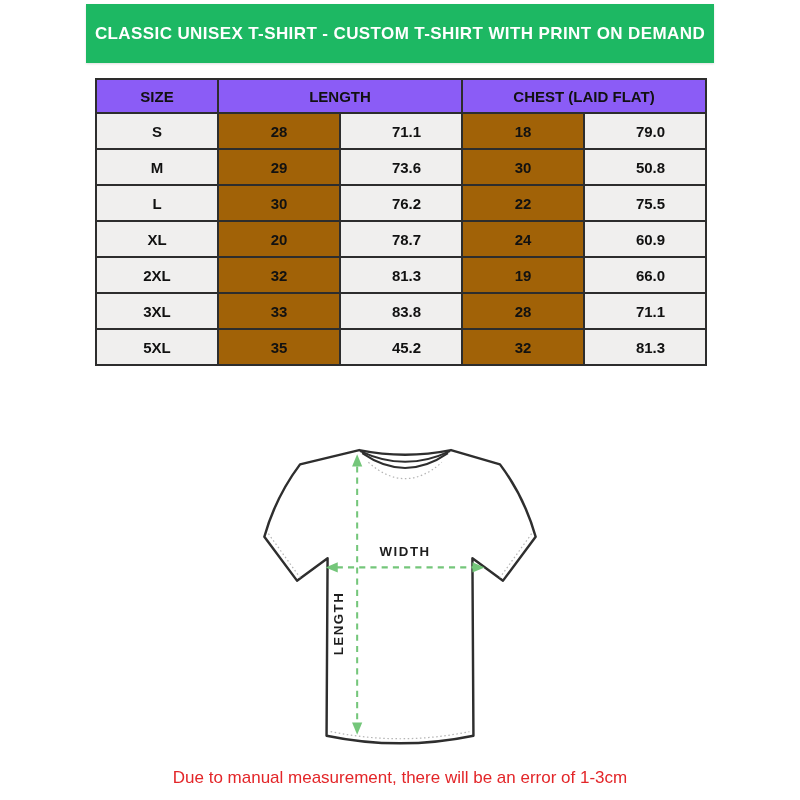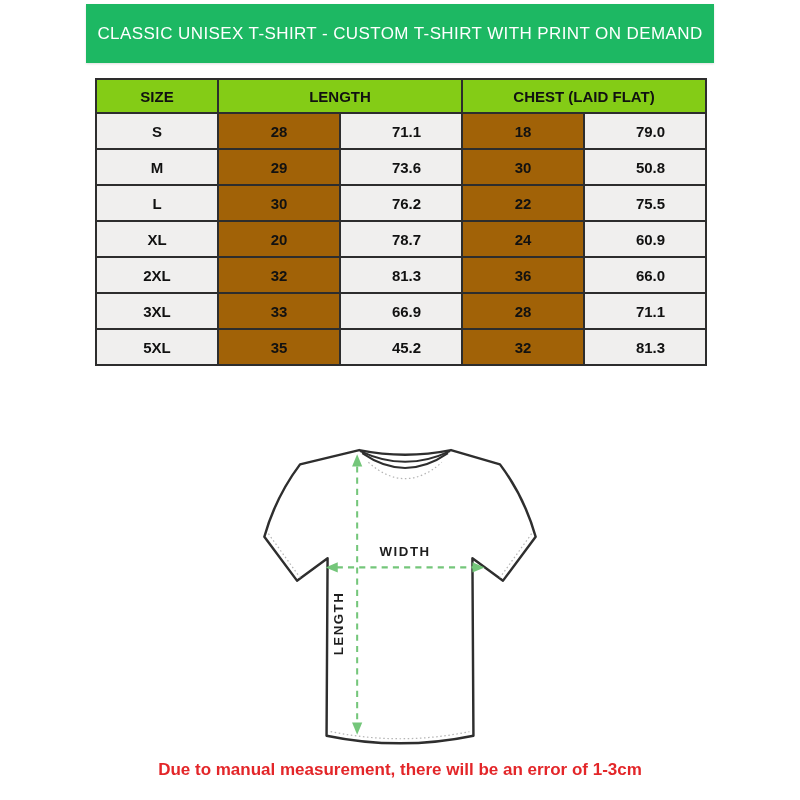--- a/index.html
+++ b/index.html
@@ -19,21 +19,21 @@
     left: 86px; top: 4px;
     width: 628px; height: 59px;
     background: #1db863;
     display: flex; align-items: center; justify-content: center;
     box-shadow: 0 1px 2px rgba(0,0,0,0.12);
   }
   .banner h1 {
     margin: 0;
     color: #ffffff;
     font-size: 17px;
-    font-weight: normal;
+    font-weight: bold;
     letter-spacing: 0.4px;
     white-space: nowrap;
   }
 
   
   table.size-table {
     position: absolute;
     left: 95px; top: 78px;
     width: 612px;
     border-collapse: collapse;
@@ -43,44 +43,44 @@
     border: 2px solid #2d2d2d;
     font-weight: bold;
     font-size: 15px;
     color: #111111;
     text-align: center;
     vertical-align: middle;
     padding: 0;
   }
   .size-table thead tr { height: 34px; }
   .size-table tbody tr { height: 36px; }
-  .size-table th { background: #84cc16; }
+  .size-table th { background: #8b5cf6; }
   .size-table td.cell-size { background: #f0efee; }
   .size-table td.cell-in   { background: #a16207; }
   .size-table td.cell-cm   { background: #f0efee; padding-left: 11px; }
 
   
   .diagram {
     position: absolute;
     left: 252px; top: 446px;
     width: 296px; height: 306px;
   }
 
   
   .disclaimer {
     position: absolute;
     left: 0; top: 752px;
     width: 800px;
     text-align: center;
   }
   .disclaimer p {
-    margin: 8px;
+    margin: 16px;
     color: #e32629;
     font-size: 17px;
-    font-weight: bold;
+    font-weight: normal;
   }
 
   svg text.dim-label {
     font-family: "Liberation Sans", sans-serif;
     font-size: 13px;
     font-weight: bold;
     fill: #1e1e1e;
     letter-spacing: 1.5px;
   }
 </style>
@@ -127,27 +127,27 @@
           <td class="cell-size">XL</td>
           <td class="cell-in">20</td>
           <td class="cell-cm">78.7</td>
           <td class="cell-in">24</td>
           <td class="cell-cm">60.9</td>
         </tr>
         <tr>
           <td class="cell-size">2XL</td>
           <td class="cell-in">32</td>
           <td class="cell-cm">81.3</td>
-          <td class="cell-in">36</td>
+          <td class="cell-in">19</td>
           <td class="cell-cm">66.0</td>
         </tr>
         <tr>
           <td class="cell-size">3XL</td>
           <td class="cell-in">33</td>
-          <td class="cell-cm">66.9</td>
+          <td class="cell-cm">83.8</td>
           <td class="cell-in">28</td>
           <td class="cell-cm">71.1</td>
         </tr>
         <tr>
           <td class="cell-size">5XL</td>
           <td class="cell-in">35</td>
           <td class="cell-cm">45.2</td>
           <td class="cell-in">32</td>
           <td class="cell-cm">81.3</td>
         </tr>

